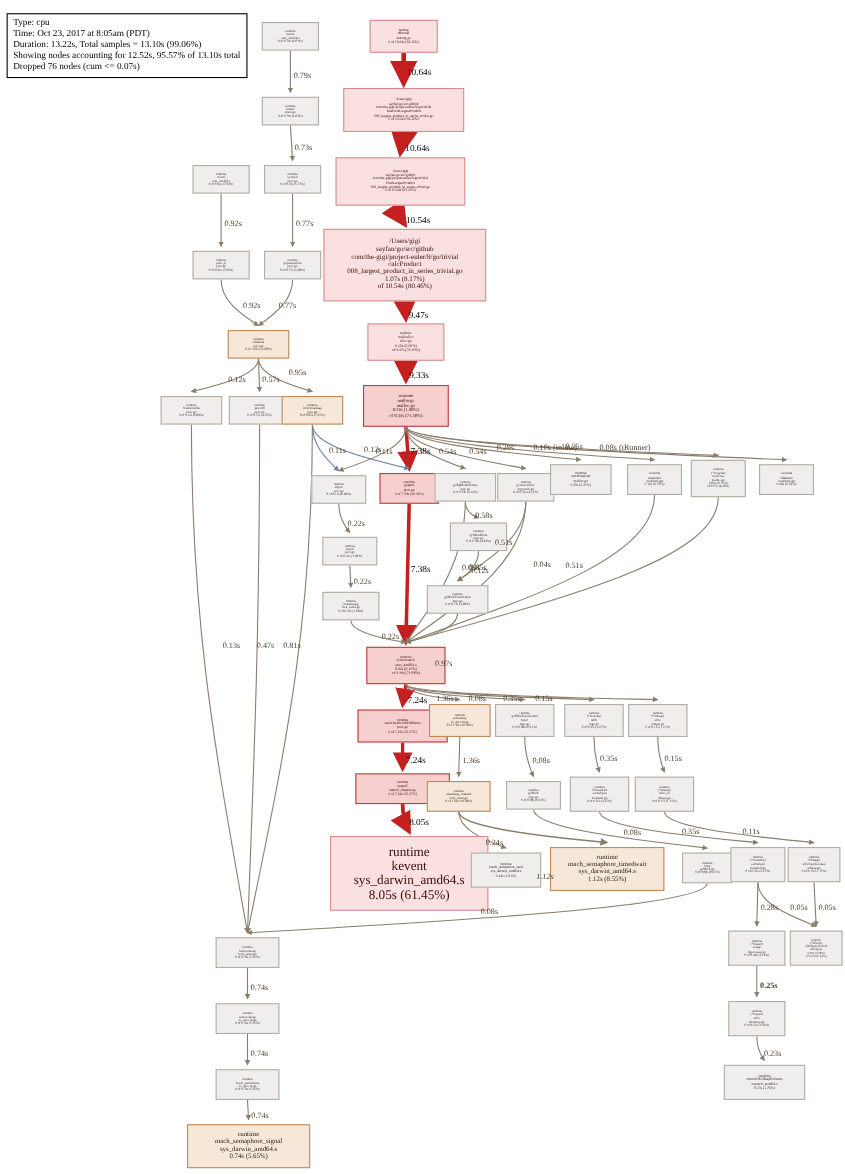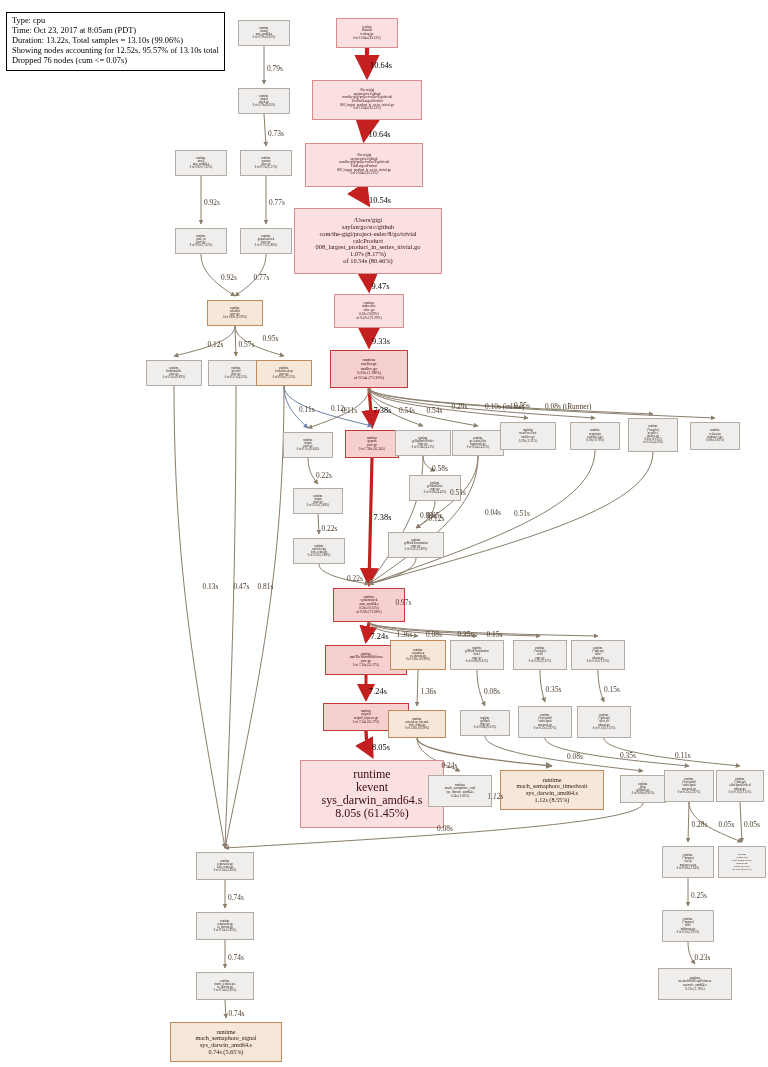--- a/index.html
+++ b/index.html
@@ -502,21 +502,21 @@
     <div class="elabel tan" style="left: 484px; top: 686.8px;">0.08s</div>
     <div class="elabel tan" style="left: 545.5px; top: 685.12px;">0.35s</div>
     <div class="elabel tan" style="left: 604px; top: 685.12px;">0.15s</div>
     <div class="elabel tan" style="left: 441.5px; top: 761px;">0.24s</div>
     <div class="elabel tan" style="left: 487.5px; top: 792px; font-style: italic;">1.12s</div>
     <div class="elabel tan" style="left: 620px; top: 751.44px;">0.35s</div>
     <div class="elabel tan" style="left: 675px; top: 751.44px;">0.11s</div>
     <div class="elabel tan" style="left: 567px; top: 752.38px;">0.08s</div>
     <div class="elabel tan" style="left: 691.5px; top: 820.48px;">0.28s</div>
     <div class="elabel tan" style="left: 744px; top: 820.48px;">0.05s</div>
-    <div class="elabel tan" style="left: 691px; top: 891.44px;">0.25s</div>
+    <div class="elabel tan" style="left: 691px; top: 891.44px; font-weight: bold;">0.25s</div>
     <div class="elabel tan" style="left: 694.5px; top: 952.92px;">0.23s</div>
     <div class="elabel tan" style="left: 228px; top: 893.44px;">0.74s</div>
     <div class="elabel tan" style="left: 228px; top: 953.44px;">0.74s</div>
     <div class="elabel tan" style="left: 228.5px; top: 1009.24px;">0.74s</div>
     <div class="elabel tan" style="left: 341.5px; top: 406.48px;">0.11s</div>
     <div class="elabel tan" style="left: 426.5px; top: 405.64px;">0.54s</div>
     <div class="elabel tan" style="left: 426.5px; top: 511.44px;">0.05s</div>
     <div class="elabel tan" style="left: 420px; top: 511.44px;">0.03s</div>
     <div class="elabel tan" style="left: 514px; top: 509.12px;">0.51s</div>
     <div class="elabel tan" style="left: 485px; top: 507.96px;">0.04s</div>

